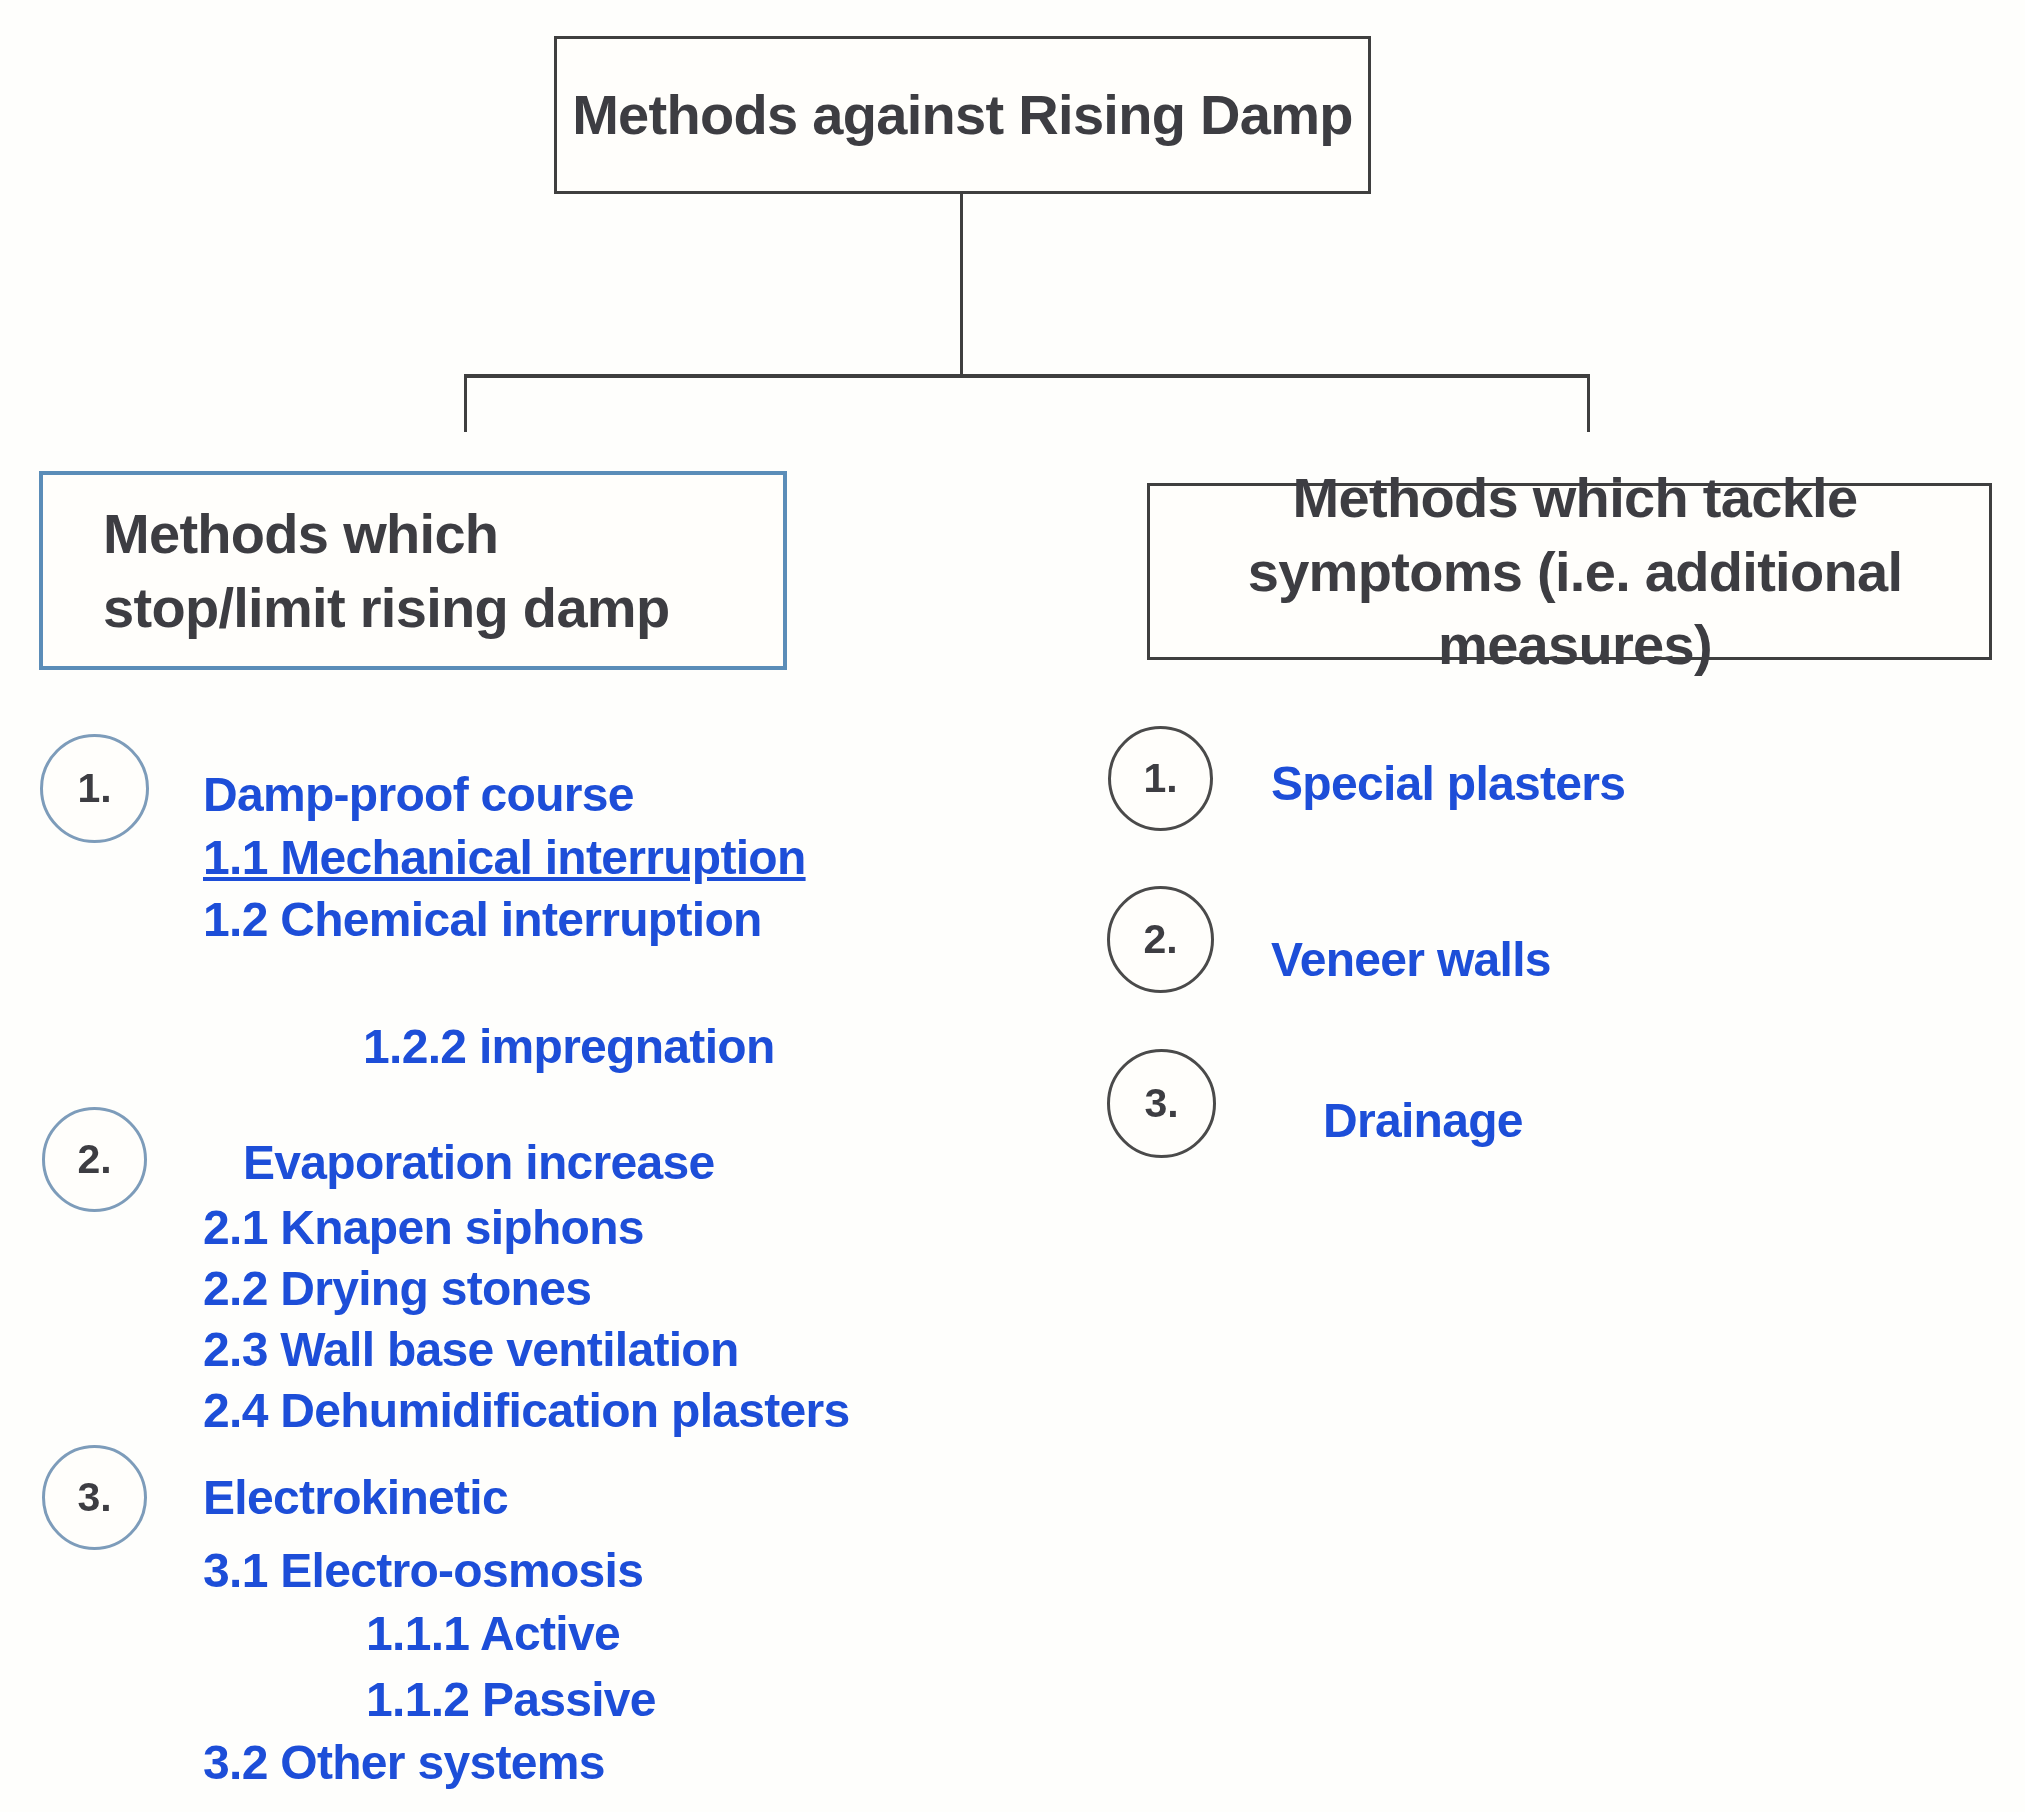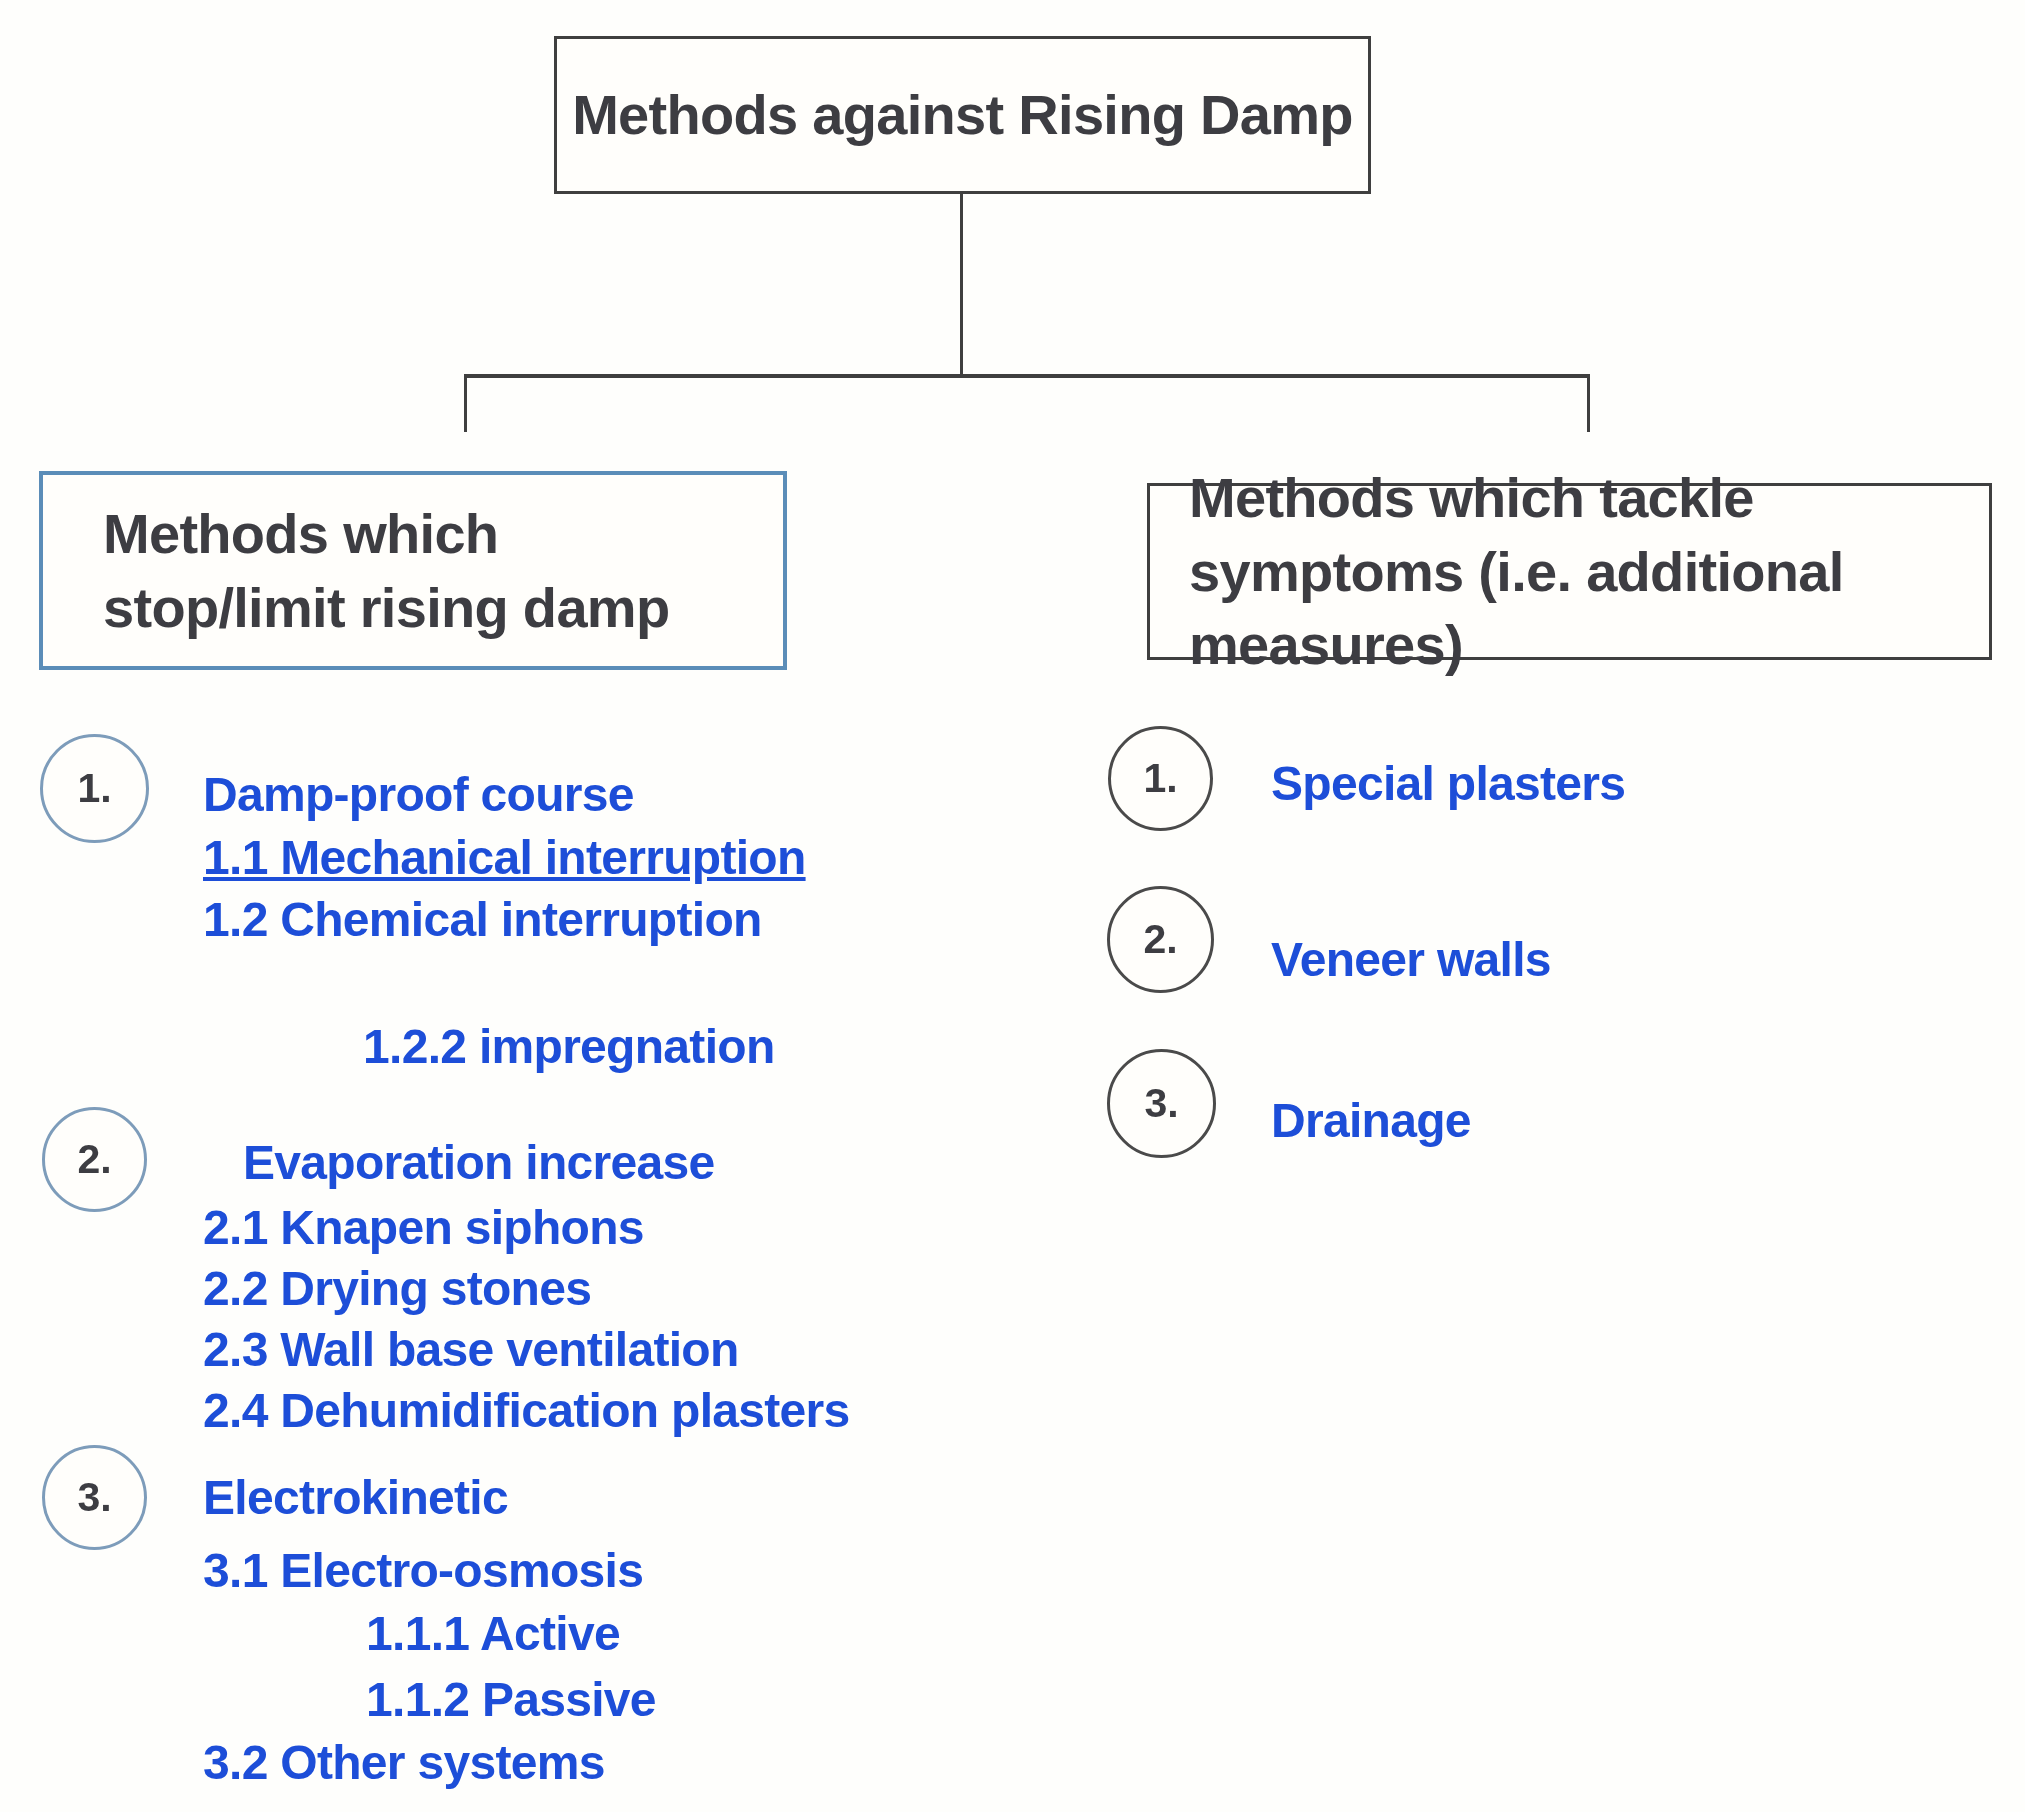--- a/index.html
+++ b/index.html
@@ -58,21 +58,21 @@
 
   <div class="conn" style="left:960px;top:194px;width:2.8px;height:181px;"></div>
   <div class="conn" style="left:464px;top:374px;width:1126px;height:3.5px;"></div>
   <div class="conn" style="left:464px;top:374px;width:2.8px;height:58px;"></div>
   <div class="conn" style="left:1587px;top:374px;width:2.8px;height:58px;"></div>
 
   <div class="box box-blue" style="left:39px;top:471px;width:748px;height:199px;padding-left:60px;padding-right:42px;">
     <span class="boxlabel">Methods which stop/limit rising damp</span>
   </div>
 
-  <div class="box box-dark" style="left:1147px;top:483px;width:845px;height:177px;padding-left:39px;padding-right:28px;">
+  <div class="box box-dark" style="left:1147px;top:483px;width:845px;height:177px;padding-left:39px;padding-right:28px;text-align:center;">
     <span class="boxlabel">Methods which tackle symptoms (i.e. additional measures)</span>
   </div>
 
   <div class="circle circle-blue" style="left:40px;top:734px;width:109px;height:109px;">
     <span>1.</span>
   </div>
   <div class="circle circle-blue" style="left:42px;top:1107px;width:105px;height:105px;">
     <span>2.</span>
   </div>
   <div class="circle circle-blue" style="left:42px;top:1445px;width:105px;height:105px;">
@@ -102,16 +102,16 @@
   <div class="txt" style="left:1271px;top:756px;">Special plasters</div>
 
   <div class="circle circle-dark" style="left:1107px;top:886px;width:107px;height:107px;">
     <span>2.</span>
   </div>
   <div class="txt" style="left:1271px;top:932px;">Veneer walls</div>
 
   <div class="circle circle-dark" style="left:1107px;top:1049px;width:109px;height:109px;">
     <span>3.</span>
   </div>
-  <div class="txt" style="left:1271px;top:1093px;text-align:right;">Drainage</div>
+  <div class="txt" style="left:1323px;top:1093px;text-align:right;">Drainage</div>
 
 </div>
 
 
 </body></html>

